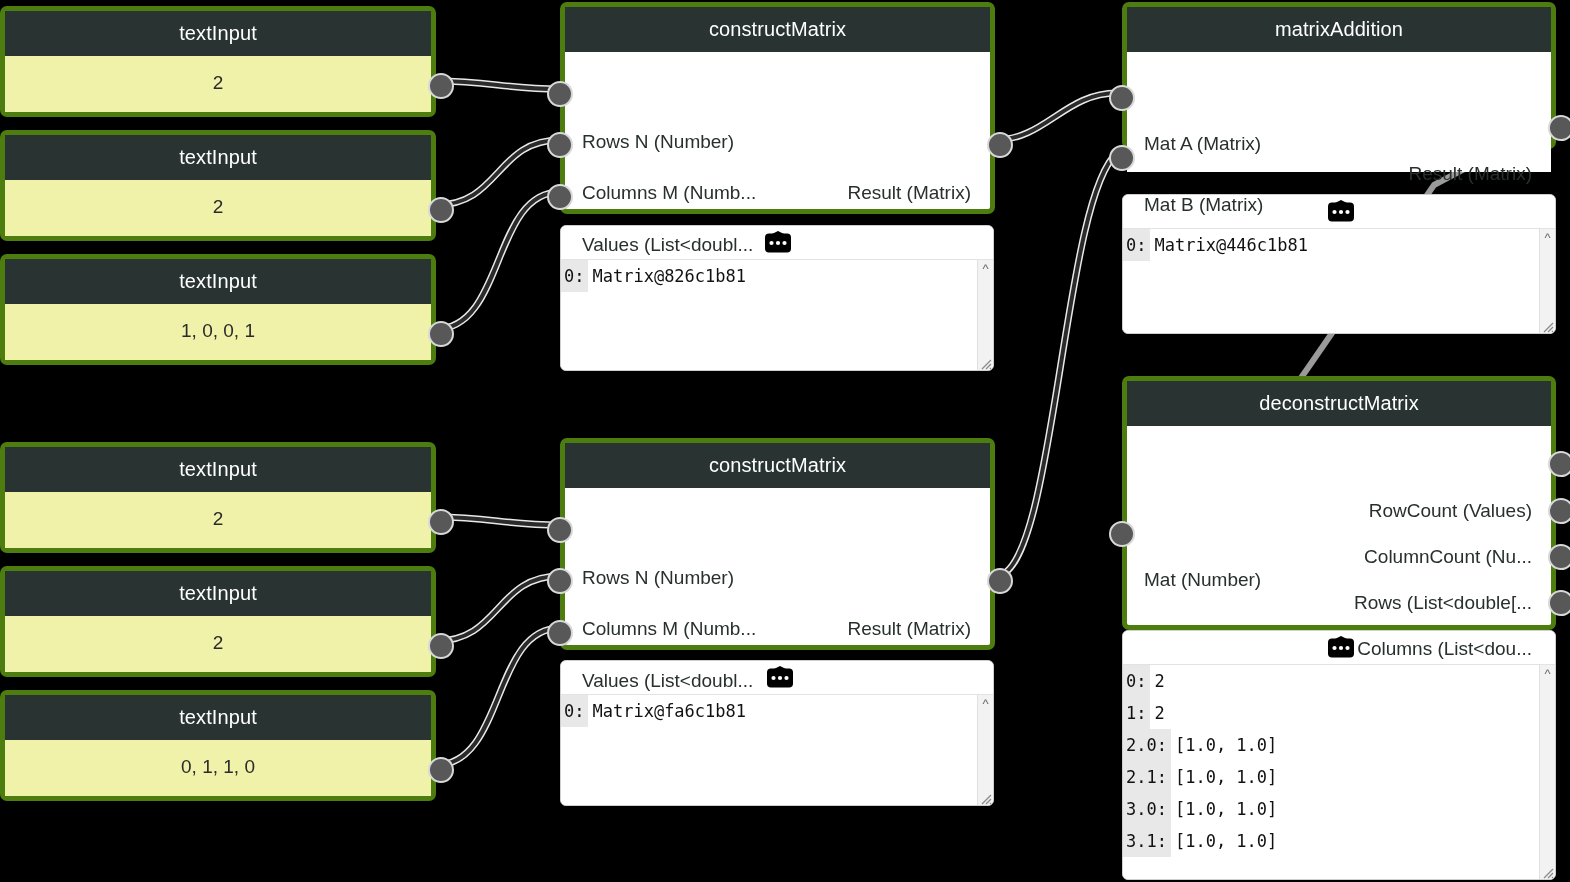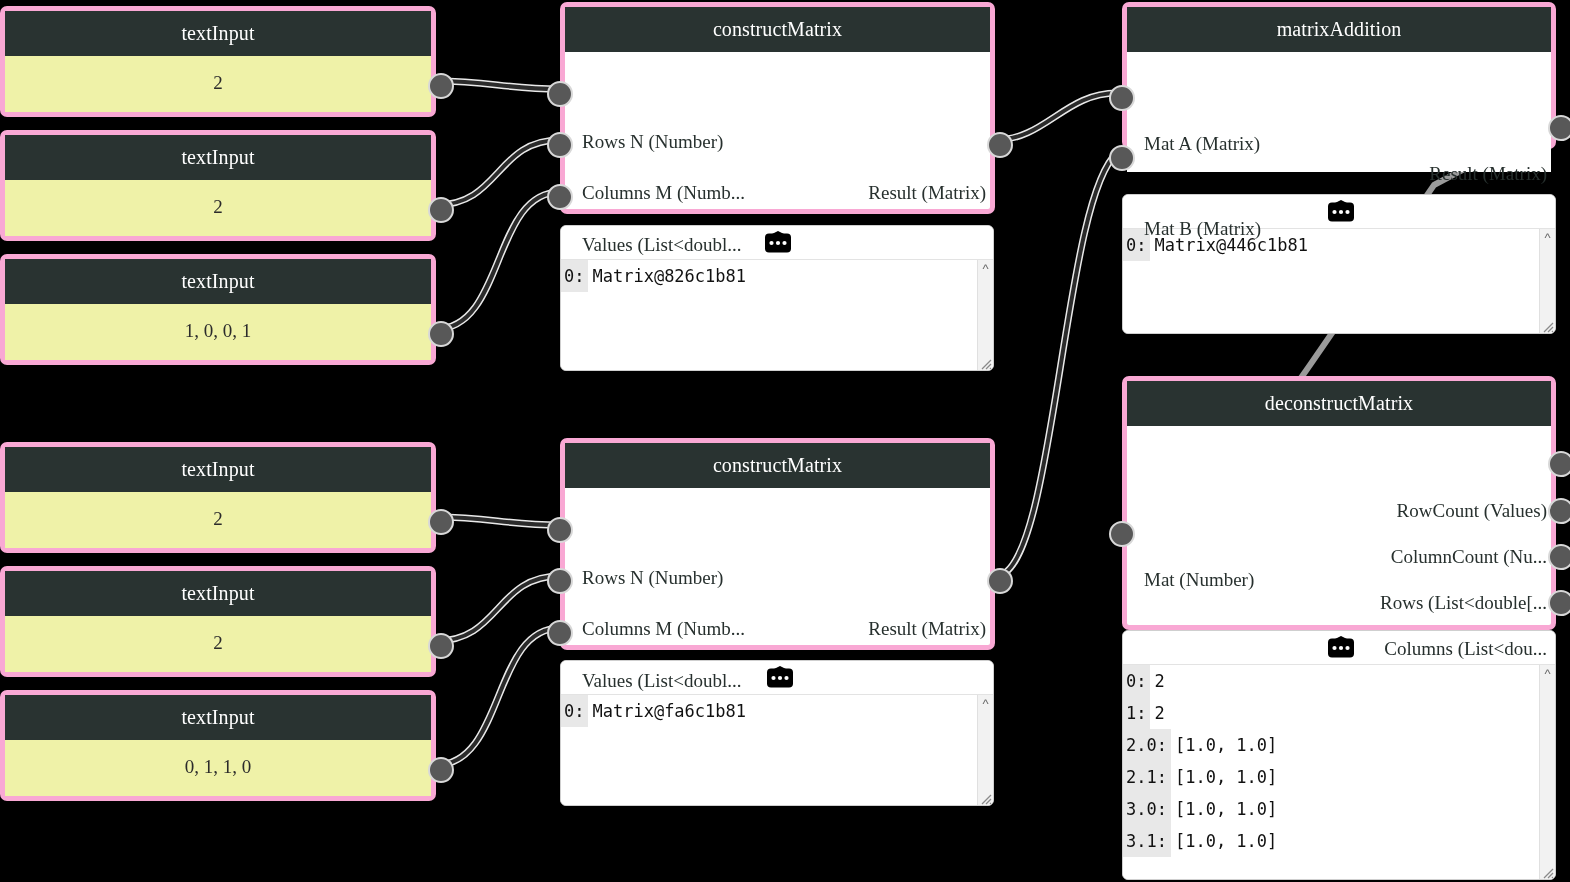--- a/index.html
+++ b/index.html
@@ -22,25 +22,24 @@
     left: 0; top: 0;
     width: 1570px; height: 882px;
     pointer-events: none;
     z-index: 1;
   }
 
   
   .node {
     position: absolute;
     box-sizing: border-box;
-    border: 5px solid #f9a8d4;
+    border: 5px solid #4d7c0f;
     border-radius: 7px;
     background: #ffffff;
     z-index: 3;
-    font-family: Liberation Serif, serif;
   }
   .node-header {
     background: #293331;
     color: #ffffff;
     text-align: center;
     font-size: 20px;
     line-height: 1.1;
     padding: 11px 6px 12px;
     letter-spacing: .1px;
   }
@@ -60,21 +59,21 @@
 
   
   .port-row {
     position: absolute;
     font-size: 19px;
     color: #27302e;
     white-space: nowrap;
     line-height: 1;
   }
   .port-row.in  { left: 17px; }
-  .port-row.out { right: 4px; text-align: left; }
+  .port-row.out { right: 19px; text-align: left; }
 
   
   .port {
     position: absolute;
     width: 26px;
     height: 26px;
     margin-left: -13px;
     margin-top: -13px;
     border-radius: 50%;
     background: #585858;
@@ -316,21 +315,21 @@
           </g>
         </svg>
       </div>
     </div>
   </div>
 
   <div class="node" style="left:1122px; top:2px; width:434px; height:147px;">
     <div class="node-header">matrixAddition</div>
     <div class="node-body" style="height:120px;">
       <div class="port-row in" style="top:82px;">Mat A (Matrix)</div>
-      <div class="port-row in" style="top:143px;margin-top:24px;">Mat B (Matrix)</div>
+      <div class="port-row in" style="top:143px;">Mat B (Matrix)</div>
       <div class="port-row out" style="top:112px;">Result (Matrix)</div>
     </div>
     <div class="port" style="left:-5px; top:91px;"></div>
     <div class="port" style="left:-5px; top:151px;"></div>
     <div class="port" style="left:434px; top:121px;"></div>
   </div>
 
   <div class="preview" style="left:1122px; top:194px; width:434px; height:140px;">
     <div class="preview-head">
       <div class="bubble-icon" style="left:199px;">

